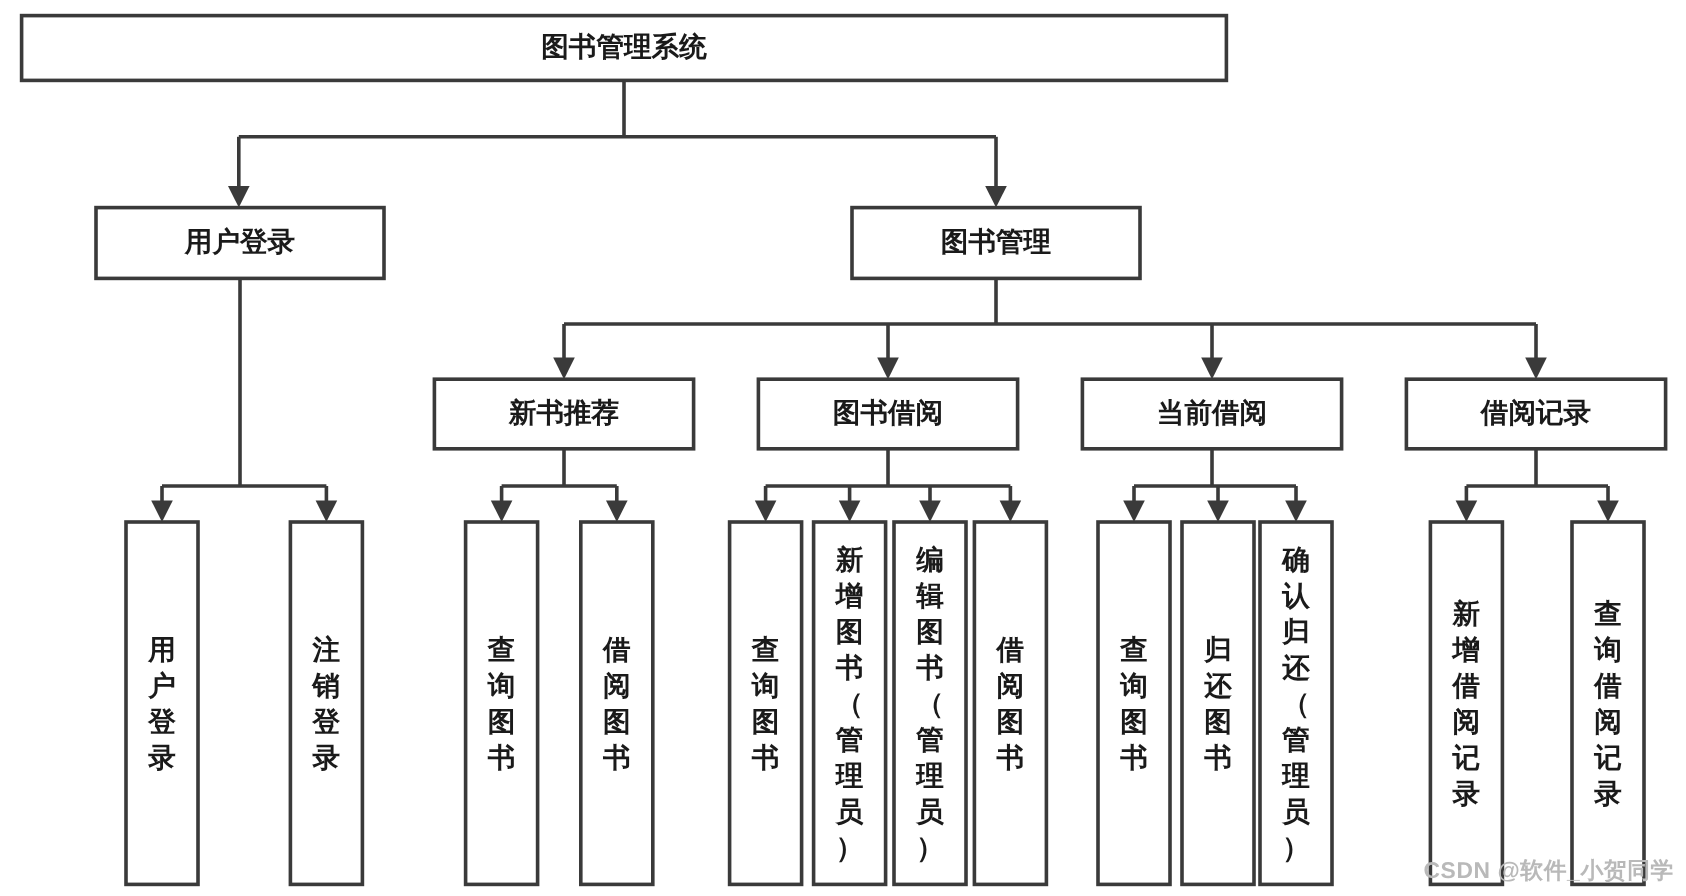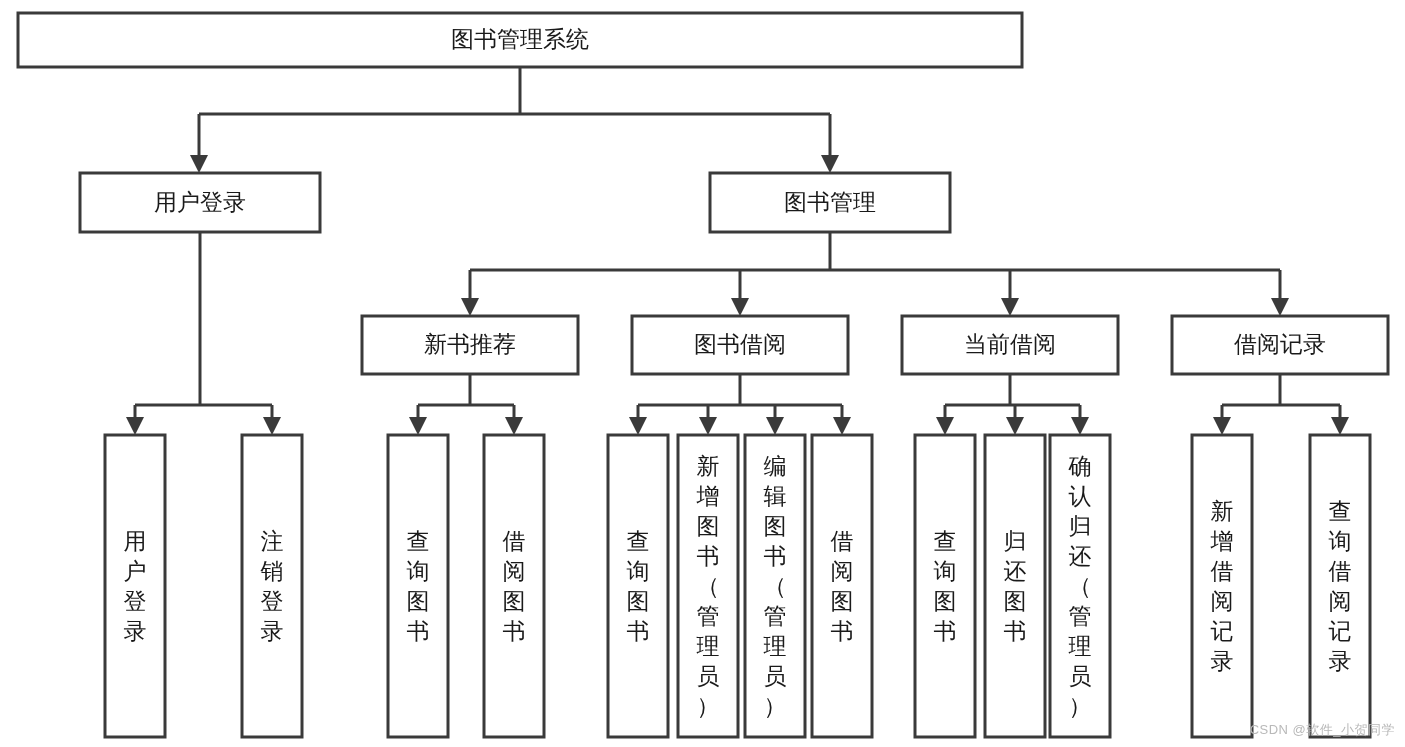--- a/index.html
+++ b/index.html
@@ -10,20 +10,21 @@
   }
   body {
     font-family: "Liberation Sans", "DejaVu Sans", sans-serif;
   }
   #diagram-root {
     position: relative;
     width: 1405px;
     height: 747px;
     background: #ffffff;
     overflow: hidden;
+    font-weight: bold;
   }
   svg.diagram-canvas {
     position: absolute;
     top: 0;
     left: 0;
     width: 1405px;
     height: 747px;
     display: block;
   }
   .node-box {
@@ -52,21 +53,21 @@
     font-family: "Liberation Sans", "DejaVu Sans", sans-serif;
     fill: #1a1a1a;
     font-size: 23px;
     text-anchor: middle;
   }
   .watermark-text {
     position: absolute;
     right: 10px;
     bottom: 8px;
     font-family: "Liberation Sans", "DejaVu Sans", sans-serif;
-    font-size: 13px;
+    font-size: 19px;
     color: #b9b9b9;
     white-space: nowrap;
     letter-spacing: 0.5px;
     pointer-events: none;
   }
 </style>
 </head>
 <body>
 
 <div id="diagram-root">

